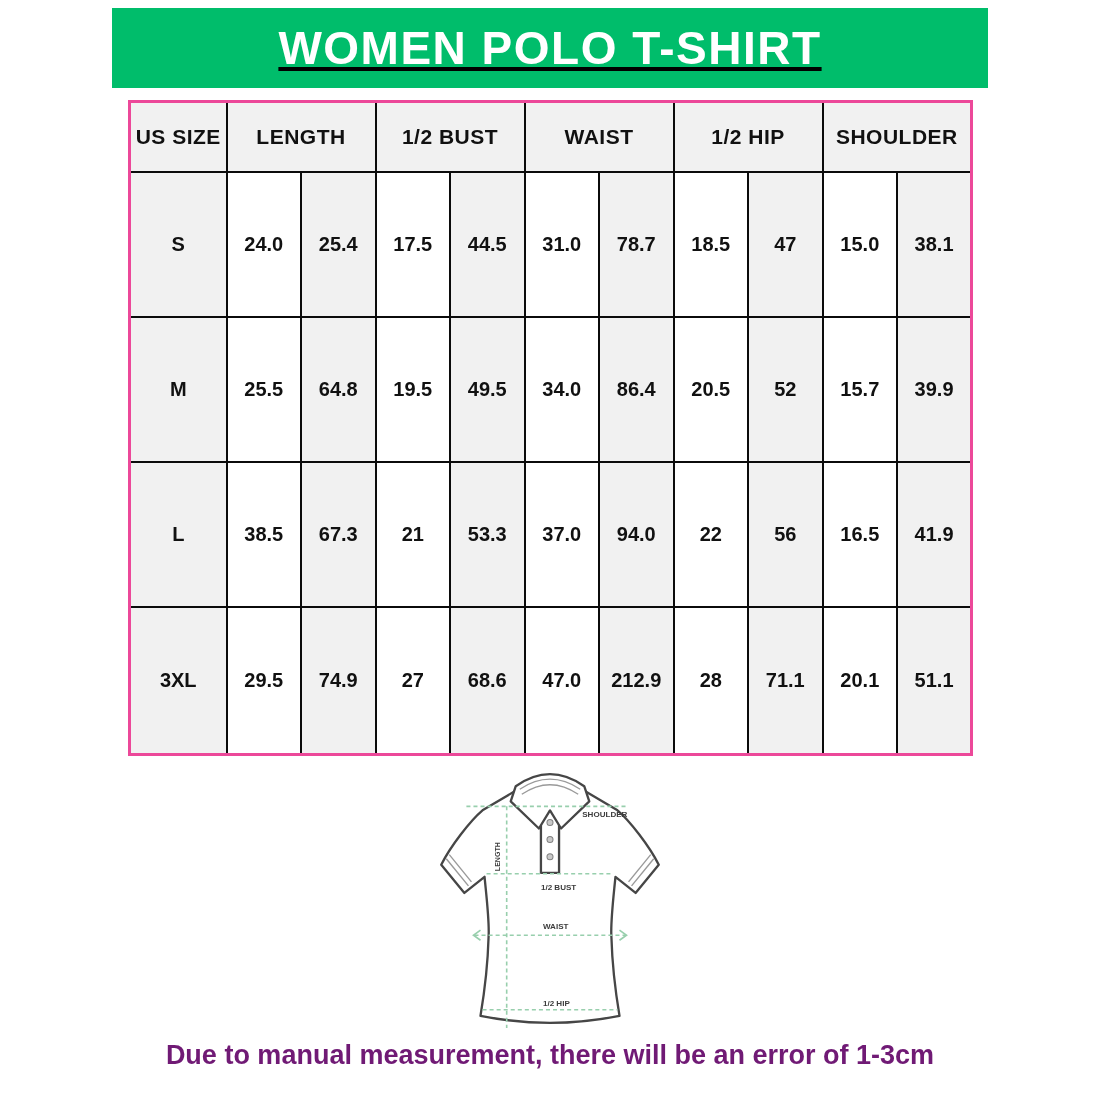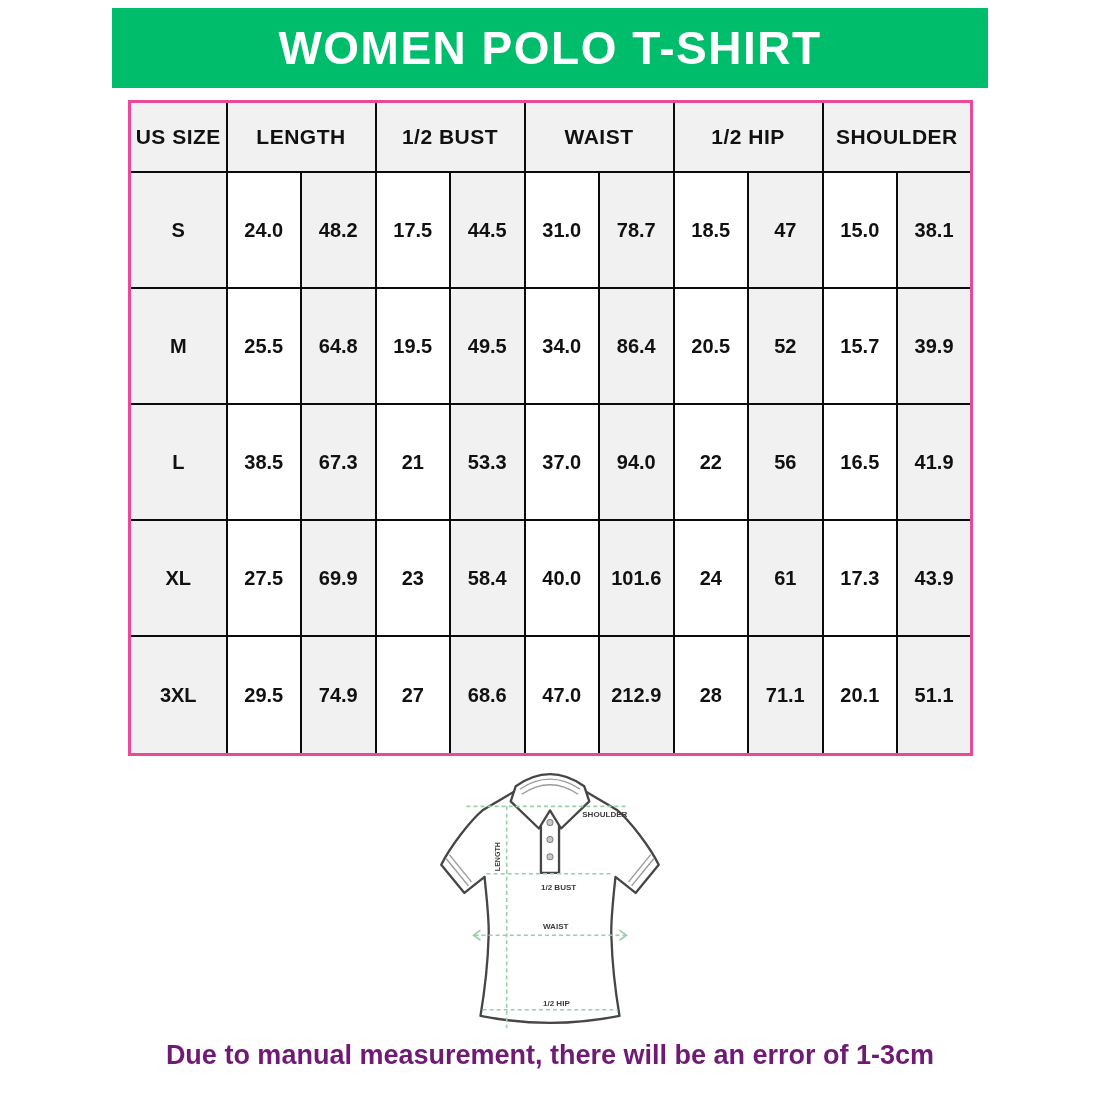--- a/index.html
+++ b/index.html
@@ -2,21 +2,21 @@
 <html><head>
 <meta charset="utf-8">
 <style>
   html,body{margin:0;padding:0;}
   body{
     width:1100px;height:1100px;position:relative;background:#ffffff;
     font-family:"Liberation Sans",sans-serif;overflow:hidden;
   }
   .banner{
     position:absolute;left:112px;top:8px;width:876px;height:80px;
-    background:#00bd6b;display:flex;align-items:center;justify-content:center;
+    background:#00bd6b;display:flex;align-items:center;justify-content:center;text-decoration:underline;
   }
   .banner h1{
     margin:0;color:#ffffff;font-size:46px;font-weight:bold;letter-spacing:1.5px;
   }
   table.size-table{
     position:absolute;left:128px;top:100px;width:842px;height:656px;
     border-collapse:collapse;table-layout:fixed;border:3px solid #ec4899;
   }
   .size-table col.c-size{width:97px;}
   .size-table col{width:74.5px;}
@@ -65,21 +65,21 @@
       <th colspan="2">1/2 BUST</th>
       <th colspan="2">WAIST</th>
       <th colspan="2">1/2 HIP</th>
       <th colspan="2">SHOULDER</th>
     </tr>
   </thead>
   <tbody>
       <tr>
         <td>S</td>
         <td>24.0</td>
-        <td>48.2</td>
+        <td>25.4</td>
         <td>17.5</td>
         <td>44.5</td>
         <td>31.0</td>
         <td>78.7</td>
         <td>18.5</td>
         <td>47</td>
         <td>15.0</td>
         <td>38.1</td>
       </tr>
       <tr>
@@ -100,33 +100,20 @@
         <td>38.5</td>
         <td>67.3</td>
         <td>21</td>
         <td>53.3</td>
         <td>37.0</td>
         <td>94.0</td>
         <td>22</td>
         <td>56</td>
         <td>16.5</td>
         <td>41.9</td>
-      </tr>
-      <tr>
-        <td>XL</td>
-        <td>27.5</td>
-        <td>69.9</td>
-        <td>23</td>
-        <td>58.4</td>
-        <td>40.0</td>
-        <td>101.6</td>
-        <td>24</td>
-        <td>61</td>
-        <td>17.3</td>
-        <td>43.9</td>
       </tr>
       <tr>
         <td>3XL</td>
         <td>29.5</td>
         <td>74.9</td>
         <td>27</td>
         <td>68.6</td>
         <td>47.0</td>
         <td>212.9</td>
         <td>28</td>

